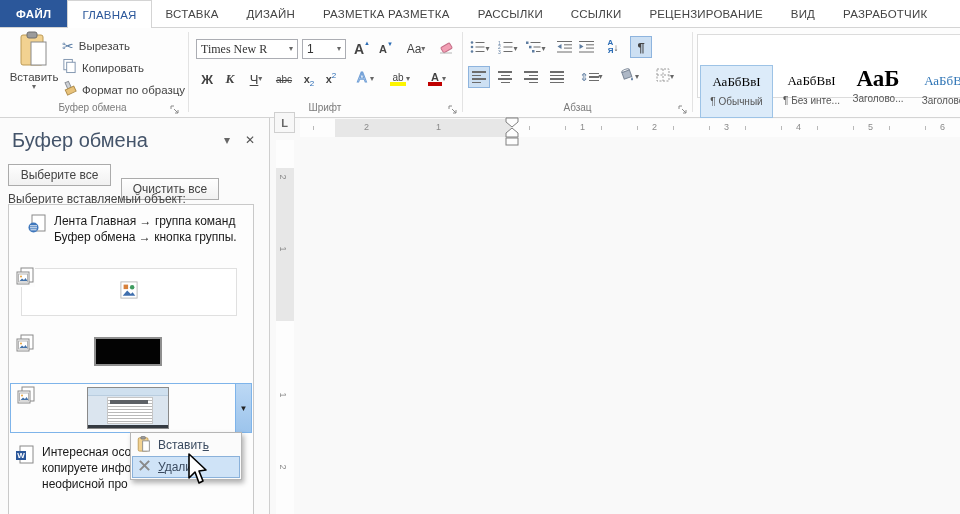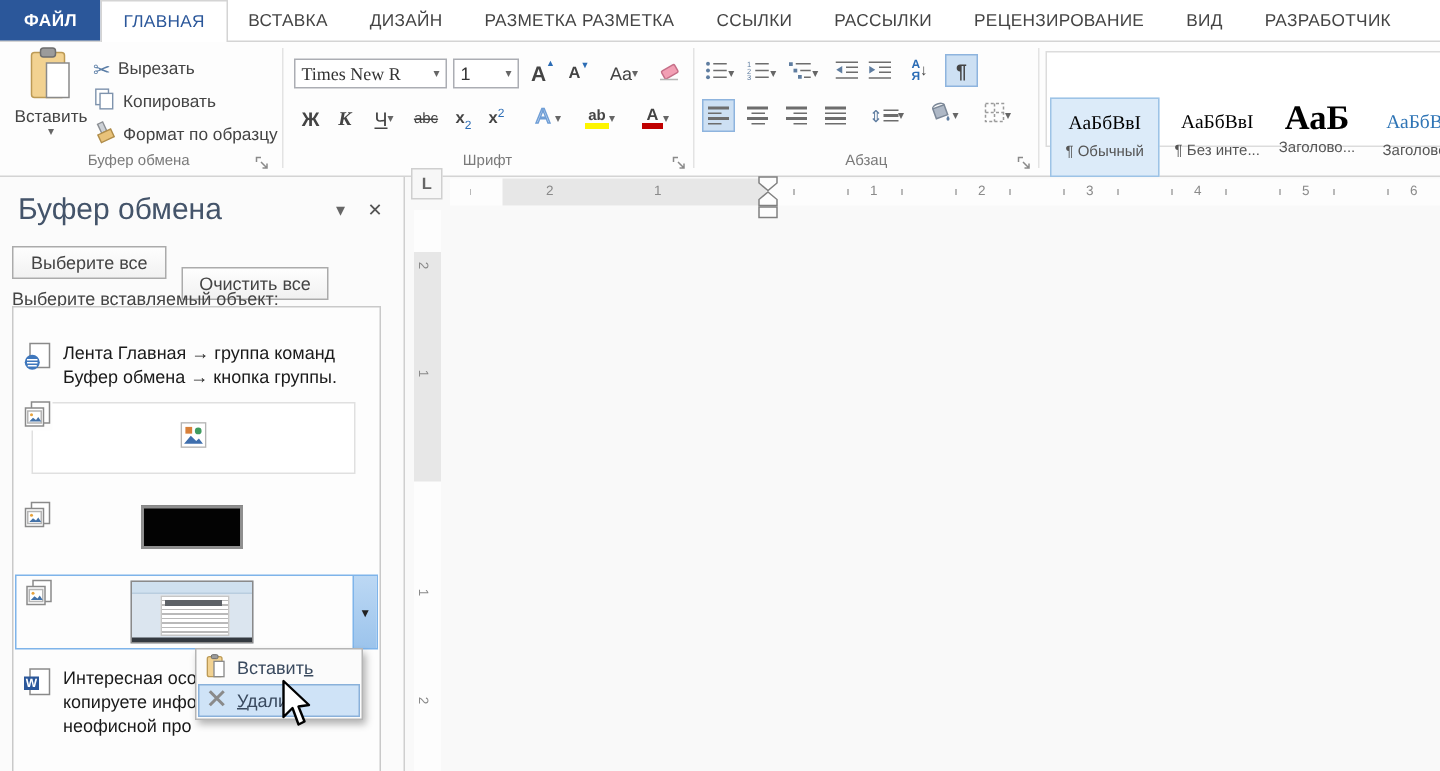--- a/index.html
+++ b/index.html
@@ -103,22 +103,22 @@
 
 <div class="app">
 
   <div class="tabline"></div>
   <div class="tabbar">
     <div class="tab-file">ФАЙЛ</div>
     <div class="tab active">ГЛАВНАЯ</div>
     <div class="tab">ВСТАВКА</div>
     <div class="tab">ДИЗАЙН</div>
     <div class="tab">РАЗМЕТКА РАЗМЕТКА</div>
+    <div class="tab">РАССЫЛКИ</div>
     <div class="tab">ССЫЛКИ</div>
-    <div class="tab">РАССЫЛКИ</div>
     <div class="tab">РЕЦЕНЗИРОВАНИЕ</div>
     <div class="tab">ВИД</div>
     <div class="tab">РАЗРАБОТЧИК</div>
   </div>
 
   <div class="ribbon">
     <div class="gsep" style="left:188px"></div>
     <div class="gsep" style="left:462px"></div>
     <div class="gsep" style="left:692px"></div>
 
@@ -219,21 +219,21 @@
     <div class="tgl" style="left:350px;top:40px;width:28px;">
       <span>
         <svg width="16" height="16" viewBox="0 0 16 16">
             <text x="8" y="13" text-anchor="middle" font-size="14" font-family="Liberation Sans" fill="#fff" stroke="#6f9ed6" stroke-width="1">A</text>
           </svg>
       </span>
       <span class="caret">▾</span>
     </div>
     <div class="tgl" style="left:384px;top:40px;width:32px;">
       <span style="display:inline-block;text-align:center;">
-        <span style="font-size:10px;display:block;line-height:9px;font-weight:bold;">ab</span>
+        <span style="font-size:10px;display:block;line-height:9px;">ab</span>
         <span style="display:block;width:16px;height:4px;background:#fdf500;"></span>
       </span>
       <span class="caret">▾</span>
     </div>
     <div class="tgl" style="left:422px;top:40px;width:30px;">
       <span style="display:inline-block;text-align:center;">
         <span style="font-size:11px;font-weight:bold;display:block;line-height:10px;">А</span>
         <span style="display:block;width:14px;height:4px;background:#c00000;margin:0 auto;"></span>
       </span>
       <span class="caret">▾</span>
@@ -397,21 +397,21 @@
   <div class="pane">
     <div class="pane-title">Буфер обмена</div>
     <div class="pane-ctrl" style="left:224px;">▾</div>
     <div class="pane-ctrl" style="left:245px;color:#555;">✕</div>
     <div class="pbtn" style="left:8px;top:46px;width:103px;">Выберите все</div>
     <div class="pbtn" style="left:121px;top:60px;width:98px;">Очистить все</div>
     <div class="pane-hint">Выберите вставляемый объект:</div>
 
     <div class="cliplist">
 
-      <div class="clipitem" style="top:22px;height:44px;">
+      <div class="clipitem" style="top:8px;height:44px;margin-left:12px;">
         <span class="clipicon">
           <svg width="20" height="20" viewBox="0 0 20 20">
               <rect x="5" y="1" width="13" height="16" fill="#fff" stroke="#8a8a8a"></rect>
               <circle cx="6.5" cy="13.5" r="5" fill="#3f77bc"></circle>
               <path d="M3 11.8 h7 M3 13.8 h7 M3.5 15.8 h6" stroke="#fff" stroke-width="0.9"></path>
             </svg>
         </span>
         <div class="cliptext" style="margin-left:32px;">
           <div>Лента Главная → группа команд</div>
           <div>Буфер обмена → кнопка группы.</div>

